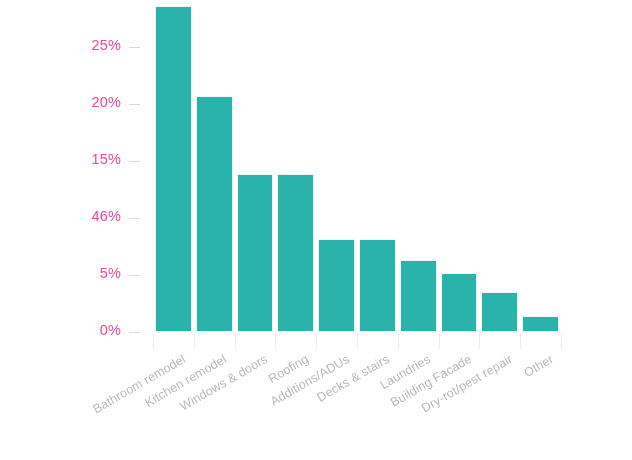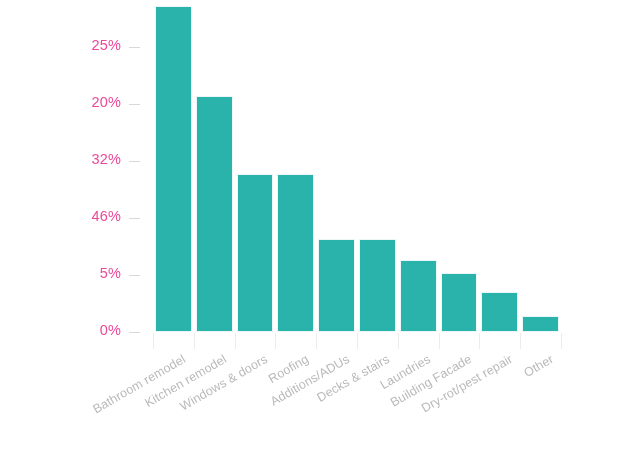--- a/index.html
+++ b/index.html
@@ -108,21 +108,21 @@
         </div>
         <div class="y-tick" style="top: 275px;">
           <span class="tick-label">5%</span>
           <span class="tick-mark"></span>
         </div>
         <div class="y-tick" style="top: 218px;">
           <span class="tick-label">46%</span>
           <span class="tick-mark"></span>
         </div>
         <div class="y-tick" style="top: 161px;">
-          <span class="tick-label">32%</span>
+          <span class="tick-label">15%</span>
           <span class="tick-mark"></span>
         </div>
         <div class="y-tick" style="top: 104px;">
           <span class="tick-label">20%</span>
           <span class="tick-mark"></span>
         </div>
         <div class="y-tick" style="top: 47px;">
           <span class="tick-label">25%</span>
           <span class="tick-mark"></span>
         </div>

